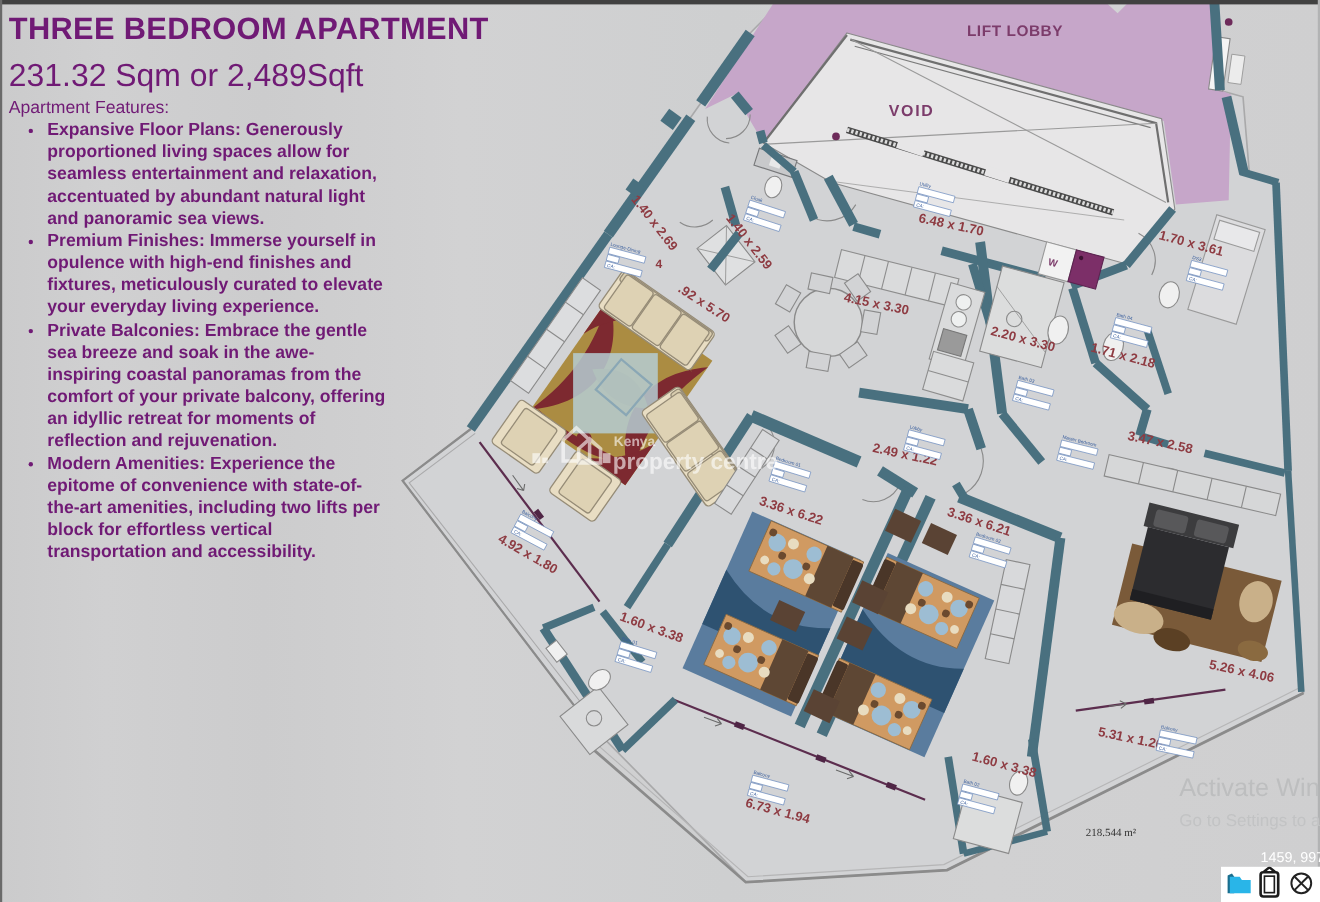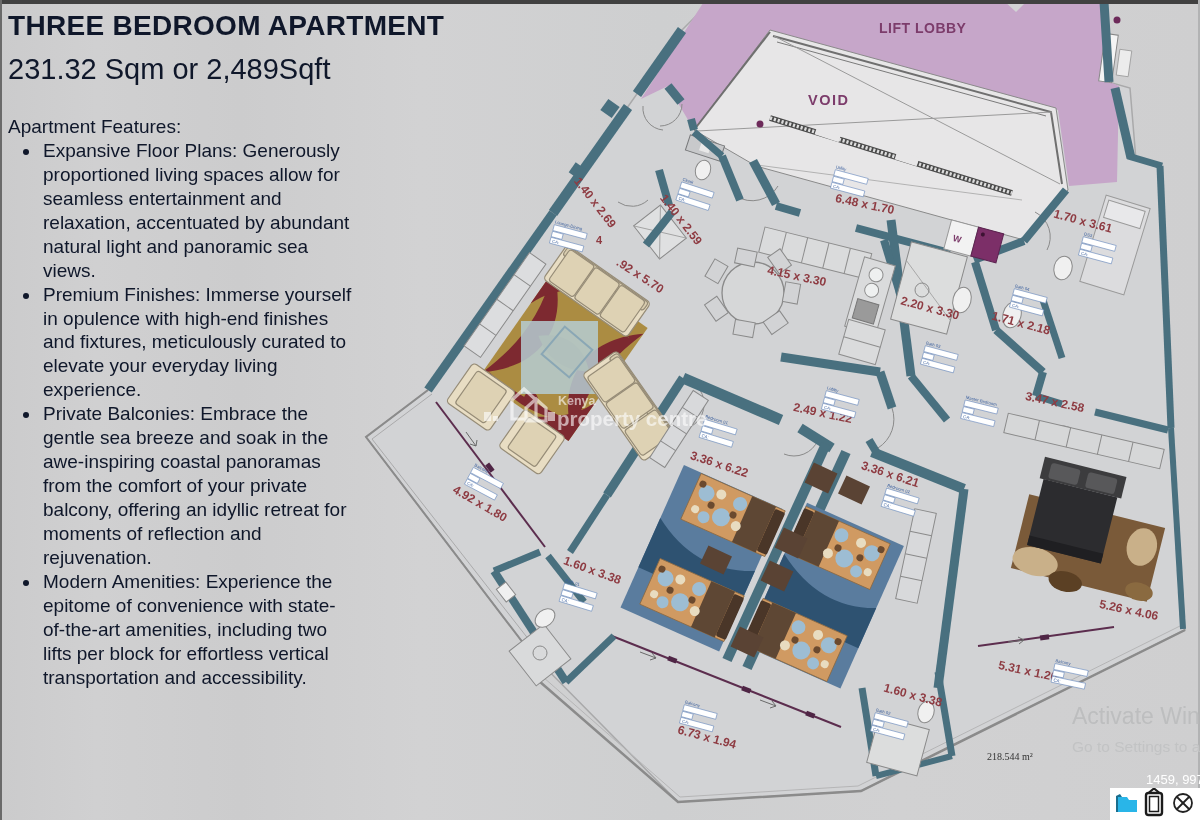--- a/index.html
+++ b/index.html
@@ -1,26 +1,26 @@
 <!DOCTYPE html>
 <html><head>
 <meta charset="utf-8">
 <style>
   html,body{margin:0;padding:0;}
   body{width:1200px;height:820px;overflow:hidden;position:relative;
        font-family:"Liberation Sans",sans-serif;
        background:linear-gradient(90deg,#cbcbcc 0%,#d0d0d1 8%,#cccccd 20%,#d2d2d3 35%,#cecfd0 55%,#d1d1d2 75%,#cfcfd0 100%);}
   #topbar{position:absolute;left:0;top:0;width:1200px;height:4px;background:#414141;}
   #leftbar{position:absolute;left:0;top:0;width:2px;height:820px;background:#6a6a6a;}
-  #text{position:absolute;left:8px;top:6px;width:345px;color:#0f172a;}
+  #text{position:absolute;left:8px;top:6px;width:345px;color:#701a75;}
   #text h1{font-size:28px;line-height:1.0;margin:6px 0 0 0;font-weight:bold;letter-spacing:0.3px;white-space:nowrap;}
   #text h2{font-size:29px;margin:13px 0 0 0;font-weight:normal;}
-  #feat{font-size:19px;margin-top:29px;line-height:1.26;}
+  #feat{font-size:16px;margin-top:3px;line-height:1.26;}
   ul{margin:0 0 0 0;padding-left:33px;}
-  li{margin:0;padding-left:2px;}
+  li{margin:0;padding-left:2px;font-weight:bold;}
   #aw{position:absolute;left:1072px;top:703px;color:#bdbebf;font-size:23px;width:300px;white-space:nowrap;}
   #aw .s{font-size:15.5px;color:#c2c3c4;margin-top:8px;}
   #coords{position:absolute;left:1146px;top:772px;color:#fff;font-size:13px;white-space:nowrap;}
   #tb{position:absolute;left:1110px;top:788px;width:90px;height:32px;background:#fff;display:flex;}
   svg{position:absolute;left:0;top:0;}
 </style>
 </head>
 <body>
 <svg width="1200" height="820" viewBox="0 0 1200 820">
 

